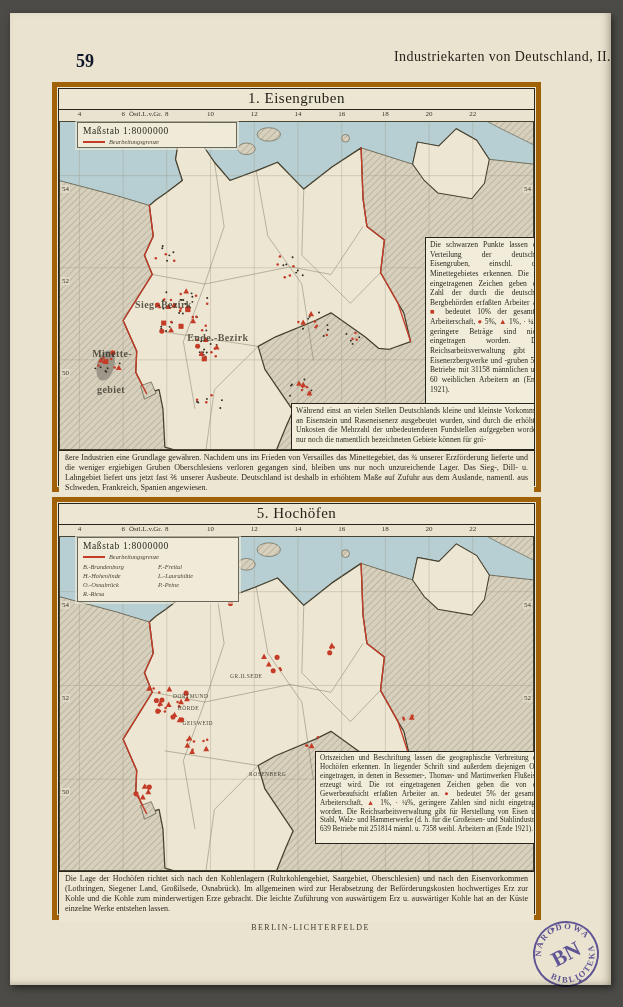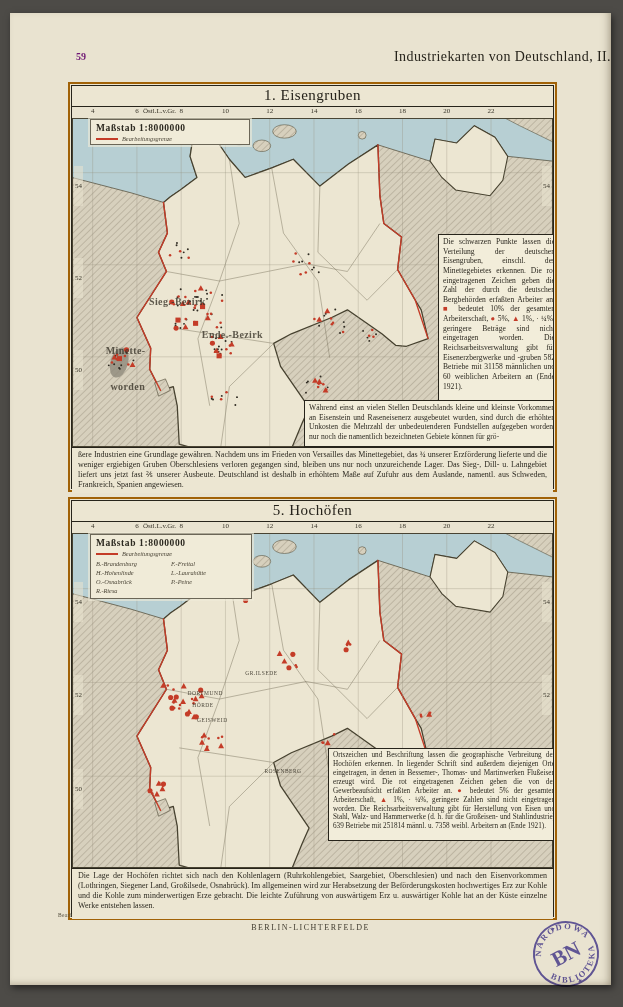--- a/index.html
+++ b/index.html
@@ -1,41 +1,41 @@
 <!DOCTYPE html>
 <html><head>
 <meta charset="utf-8">
 <style>
   html,body{margin:0;padding:0;}
   body{width:623px;height:1007px;background:#4d4b47;position:relative;overflow:hidden;
        font-family:"Liberation Serif",serif;-webkit-font-smoothing:antialiased;}
   .paper{position:absolute;left:10px;top:13px;width:601px;height:972px;background:#e9e3d0;
          box-shadow:2px 3px 7px rgba(0,0,0,.5), inset -7px 0 9px -5px rgba(90,80,55,.45), inset 0 -5px 7px -4px rgba(90,80,55,.3);}
-  .pagenum{position:absolute;left:66px;top:38px;font-size:10px;font-weight:bold;color:#701a75;}
+  .pagenum{position:absolute;left:66px;top:38px;font-size:18px;font-weight:bold;color:#0f172a;}
   .maintitle{position:absolute;left:0;right:0;top:36px;text-align:right;font-size:14px;color:#26231b;letter-spacing:.4px;}
-  .panel{position:absolute;left:58px;width:489px;border:2px solid #a16207;background:#14b8a6;
+  .panel{position:absolute;left:42px;width:489px;border:5px solid #a16207;background:#14b8a6;
          box-shadow:inset 0 0 0 1px #ece6d2, inset 0 0 0 2px #27241b;padding:2px;box-sizing:border-box;}
   #panel1{top:69px;height:410px;}
   #panel2{top:484px;height:423px;}
   .ptitle{border-bottom:1px solid #27241b;text-align:center;font-size:15px;color:#26231b;
           padding:1px 0 2px;letter-spacing:.5px;background:#ece6d2;position:relative;z-index:5;}
   .mapzone{position:relative;overflow:hidden;background:#e9e3d0;}
   #map1zone{height:340px;}
   #map2zone{height:346px;}
   .tickrow{position:absolute;top:0;left:0;right:0;height:11px;z-index:4;}
   .lontick{position:absolute;top:0;transform:translateX(-50%);font-size:7px;color:#3a362b;white-space:nowrap;}
   .mapsvg{position:absolute;left:0;right:0;top:11px;bottom:0;width:100%;height:calc(100% - 11px);}
   .overlay{position:absolute;left:0;right:0;top:11px;bottom:0;z-index:3;pointer-events:none;}
-  .lattick{position:absolute;font-size:7px;color:#3a362b;background:rgba(233,227,208,.55);padding:16px 1px;}
+  .lattick{position:absolute;font-size:7px;color:#3a362b;background:rgba(233,227,208,.55);padding:0 1px;margin-top:16px;}
   .maplabel{position:absolute;color:#3a352a;white-space:nowrap;}
   .lab-big{font-size:10px;font-weight:bold;letter-spacing:.4px;opacity:.8;}
   .lab-small{font-size:5.5px;letter-spacing:.5px;opacity:.9;}
   .legendbox{position:absolute;left:18px;top:12px;background:#f0ebd8;border:1px solid #6b6657;
              padding:3px 5px 2px;z-index:6;box-shadow:0 0 0 2px rgba(240,235,216,.6);}
-  .scaletext{font-size:9.5px;letter-spacing:.6px;color:#2c2920;font-weight:bold;}
+  .scaletext{font-size:9.5px;letter-spacing:.6px;color:#2c2920;}
   .legrow{display:flex;align-items:center;margin-top:2px;}
   .redline{width:22px;height:2px;background:#c43c28;margin-right:4px;flex:0 0 auto;}
   .boundtext{font-size:6.3px;font-style:italic;color:#4a4436;}
   .abgrid{margin-top:2px;}
   .abrow{display:flex;font-size:6.3px;font-style:italic;color:#4a4436;line-height:1.45;}
   .abrow span{width:50%;white-space:nowrap;}
   .notebox{position:absolute;background:#f2edda;border:1px solid #27241b;z-index:6;
            padding:2px 4px;box-sizing:border-box;font-size:7.6px;line-height:1.27;color:#2c2920;
            text-align:justify;overflow:hidden;}
   #notebox1{left:366px;top:127px;width:122px;height:167px;}
@@ -285,21 +285,21 @@
       <div class="overlay" id="map1overlay">
           <span class="lattick" style="top: 14.5%; left: 2px;">54</span>
           <span class="lattick" style="top: 14.5%; right: 2px;">54</span>
           <span class="lattick" style="top: 42.5%; left: 2px;">52</span>
           <span class="lattick" style="top: 42.5%; right: 2px;">52</span>
           <span class="lattick" style="top: 70.5%; left: 2px;">50</span>
           <span class="lattick" style="top: 70.5%; right: 2px;">50</span>
           <span class="maplabel lab-big" style="left: 16%; top: 54%;">Sieg.-Bezirk</span>
           <span class="maplabel lab-big" style="left: 27%; top: 64%;">Ende.-Bezirk</span>
           <span class="maplabel lab-big" style="left: 7%; top: 69%; text-align: right;">Minette-</span>
-          <span class="maplabel lab-big" style="left: 8%; top: 80%;">worden</span>
+          <span class="maplabel lab-big" style="left: 8%; top: 80%;">gebiet</span>
         </div>
 
       <div class="legendbox" style="width:148px;">
         <div class="scaletext">Maßstab 1:8000000</div>
         <div class="legrow">
           <span class="redline"></span>
           <span class="boundtext">Bearbeitungsgrenze</span>
         </div>
       </div>
 

